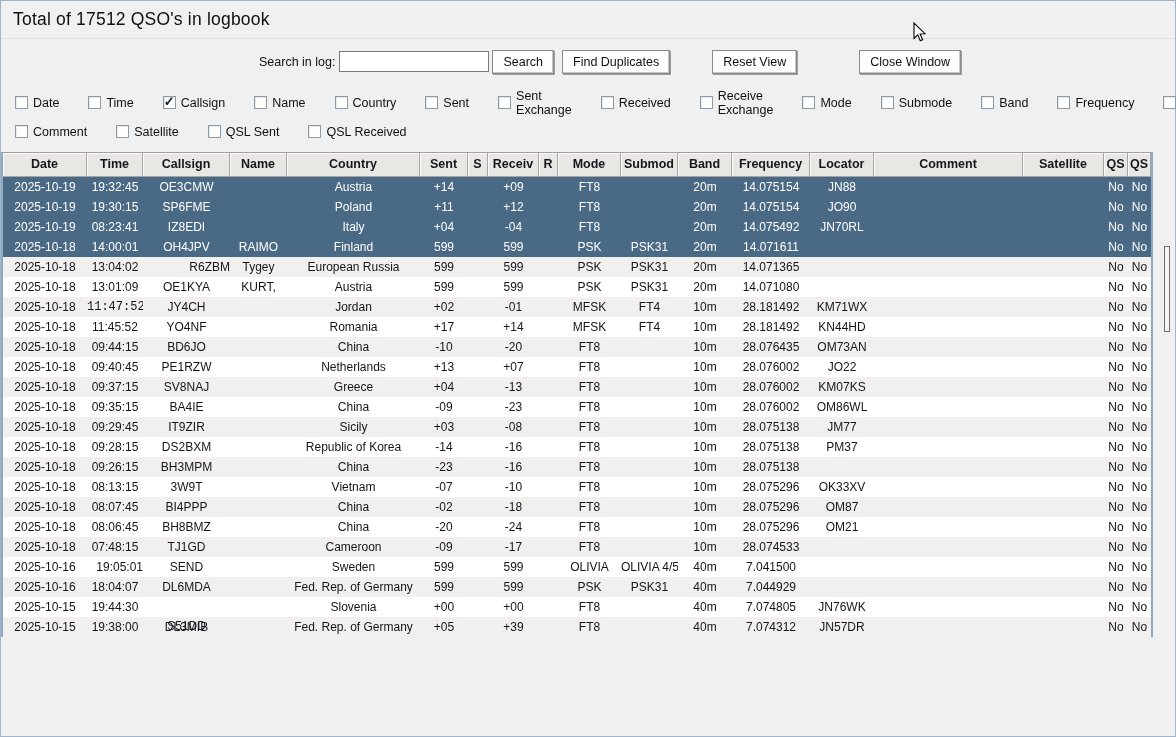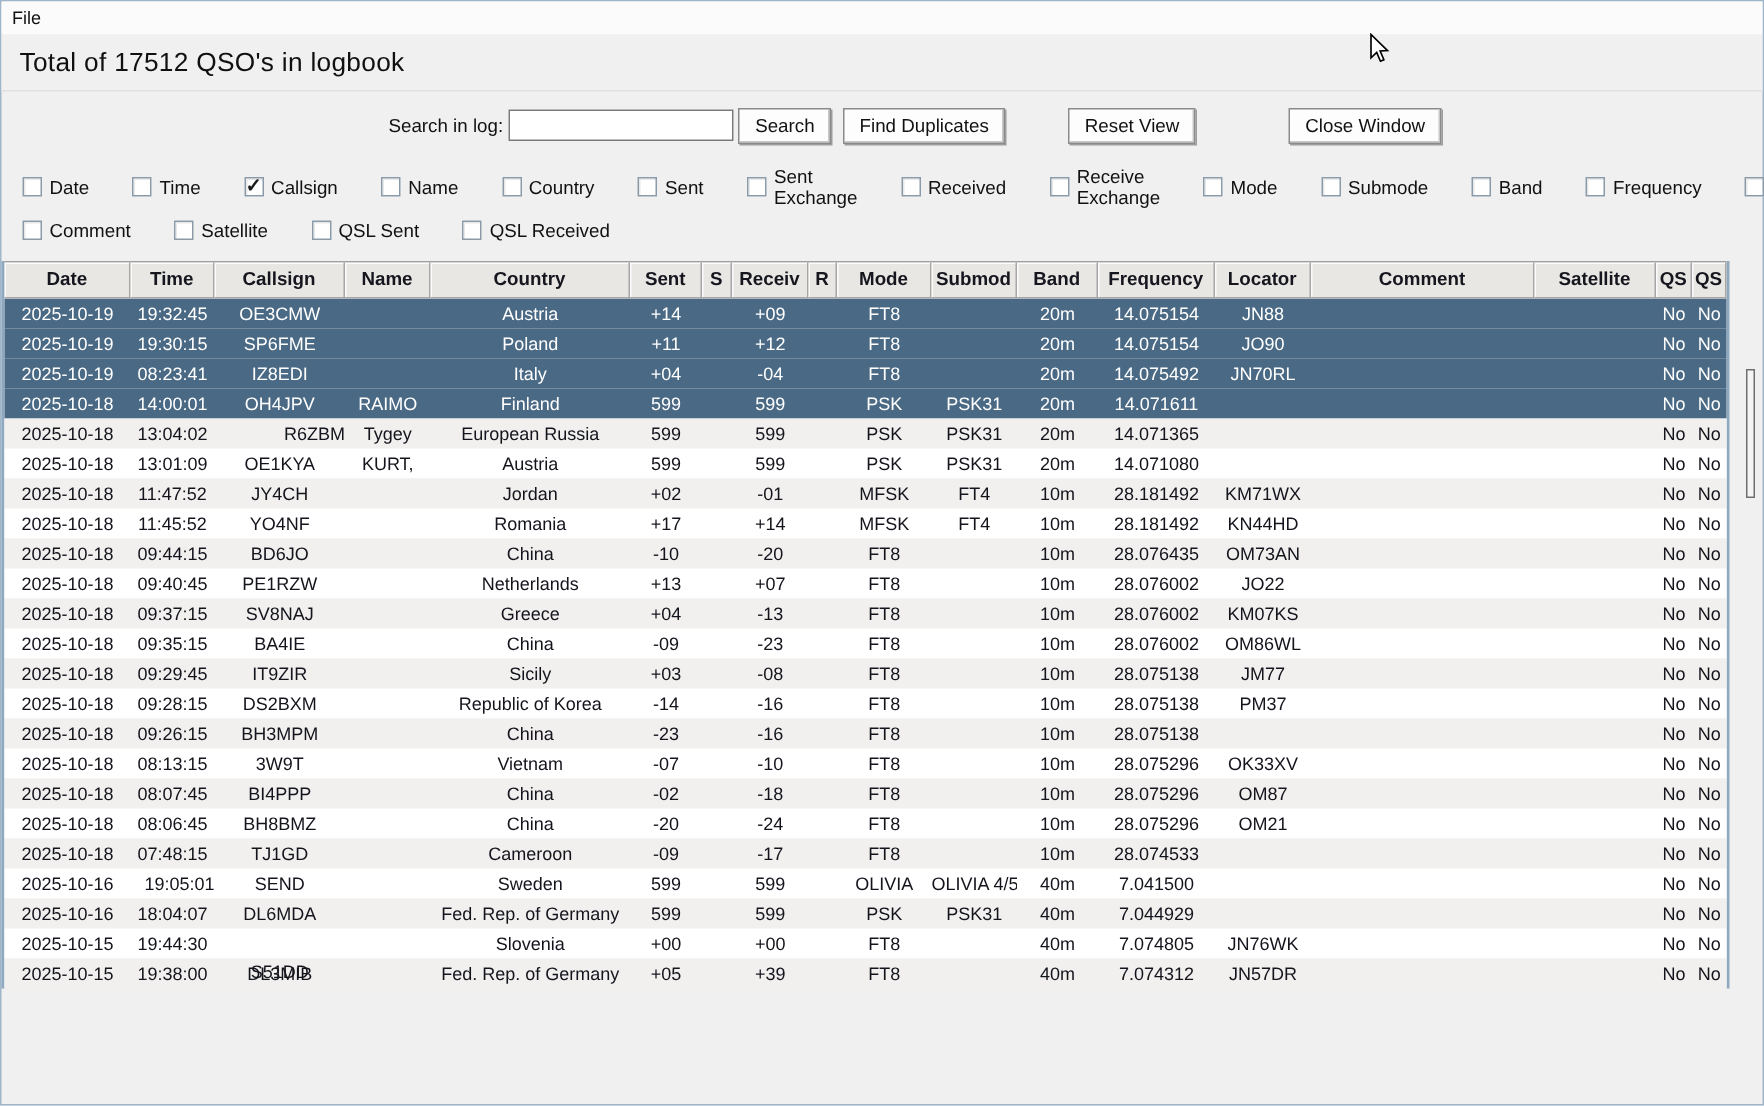--- a/index.html
+++ b/index.html
@@ -87,23 +87,20 @@
                   background:#f5f5f5; border:1px solid #6f6f6f; }
   
   .cursor{ position:absolute; left:912px; top:21px; pointer-events:none; }
 </style>
 </head>
 <body>
 
 <div class="window">
 
 
-  <div class="menubar">
-    <span class="menuitem">File</span>
-  </div>
 
   <div class="summary">
     <span>Total of 17512 QSO's in logbook</span>
   </div>
 
   <div class="searchrow">
     <span class="searchlabel">Search in log:</span>
     <input class="searchinput" type="text" value="" style="">
     <button class="btn ml3">Search</button>
     <button class="btn ml8">Find Duplicates</button>
@@ -324,21 +321,21 @@
           <div class="tcell" style="width: 54px;">20m</div>
           <div class="tcell" style="width: 78px;">14.071080</div>
           <div class="tcell" style="width: 64px;"></div>
           <div class="tcell" style="width: 149px;"></div>
           <div class="tcell" style="width: 81px;"></div>
           <div class="tcell" style="width: 24px;">No</div>
           <div class="tcell" style="width: 23px;">No</div>
         </div>
         <div class="trow stripe">
           <div class="tcell" style="width: 84px;">2025-10-18</div>
-          <div class="tcell" style="width: 56px;">11:47:52</div>
+          <div class="tcell" style="width: 56px; font-family: Liberation Mono, monospace;">11:47:52</div>
           <div class="tcell" style="width: 87px;">JY4CH</div>
           <div class="tcell" style="width: 57px;"></div>
           <div class="tcell" style="width: 133px;">Jordan</div>
           <div class="tcell" style="width: 48px;">+02</div>
           <div class="tcell" style="width: 20px;"></div>
           <div class="tcell" style="width: 51px;">-01</div>
           <div class="tcell" style="width: 19px;"></div>
           <div class="tcell" style="width: 63px;">MFSK</div>
           <div class="tcell" style="width: 57px;">FT4</div>
           <div class="tcell" style="width: 54px;">10m</div>

